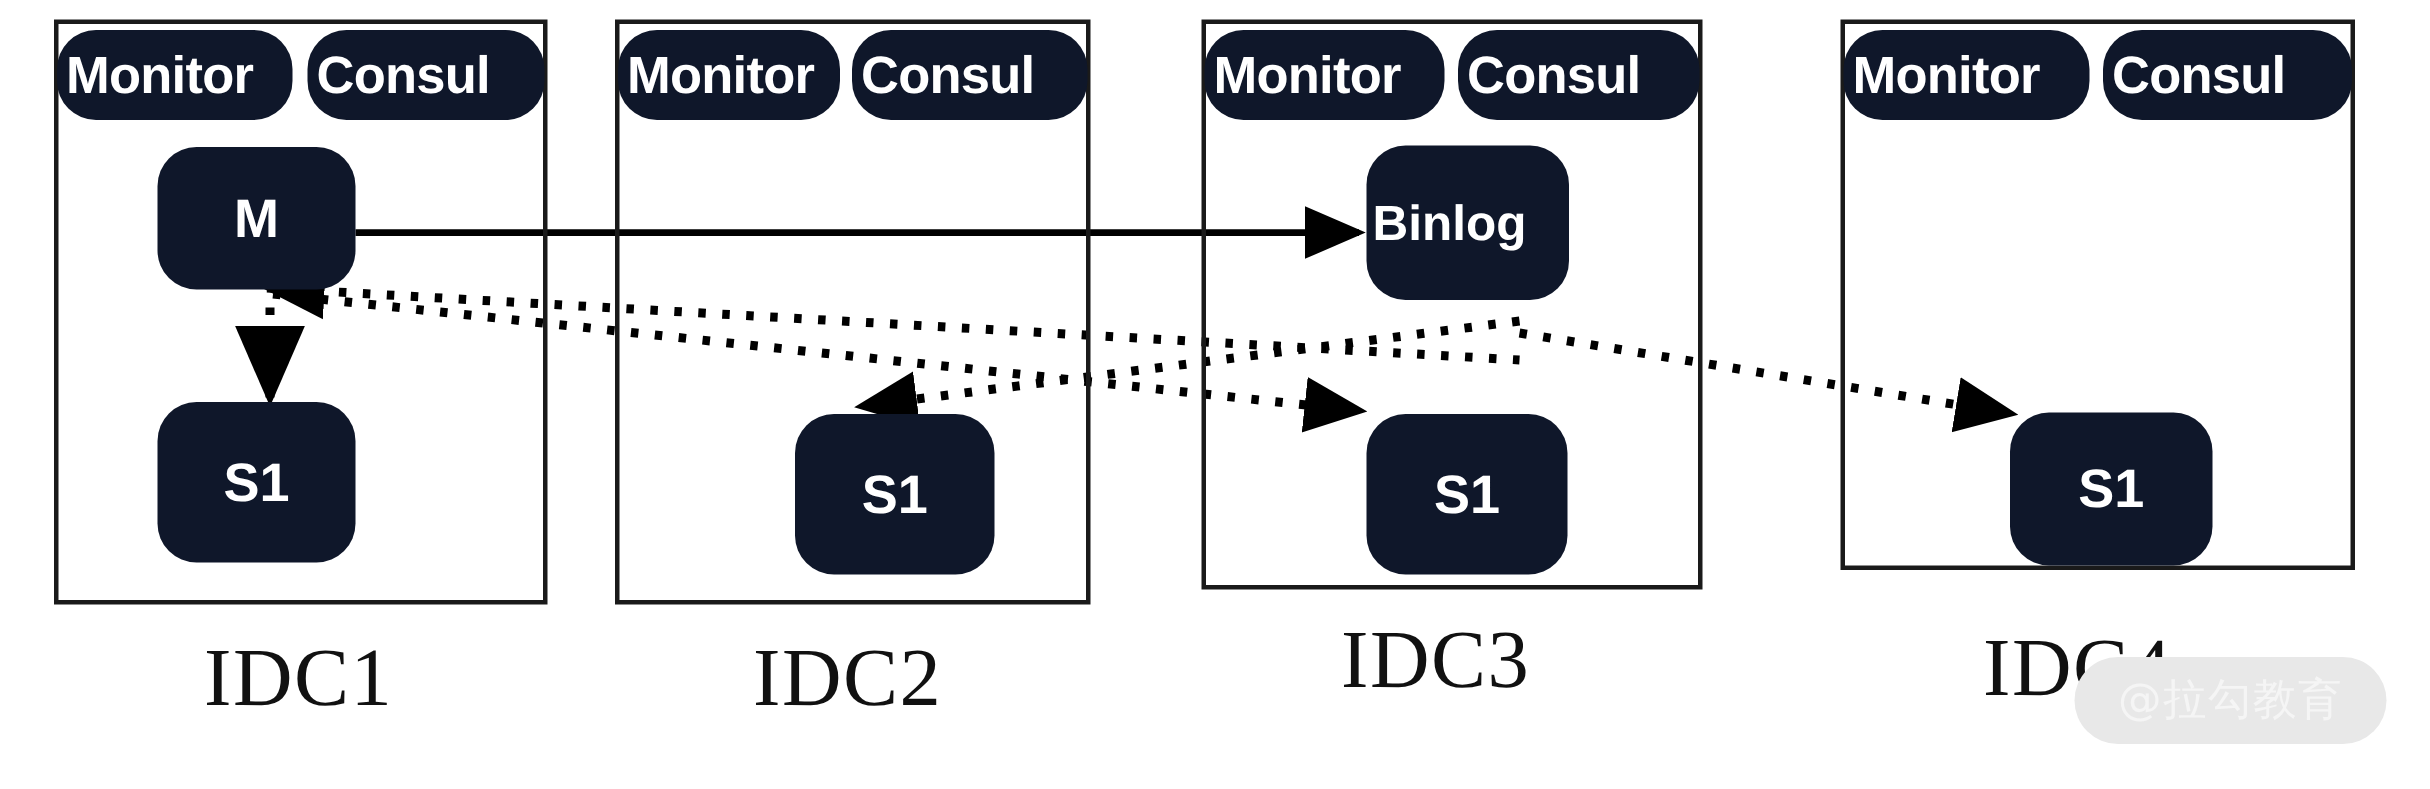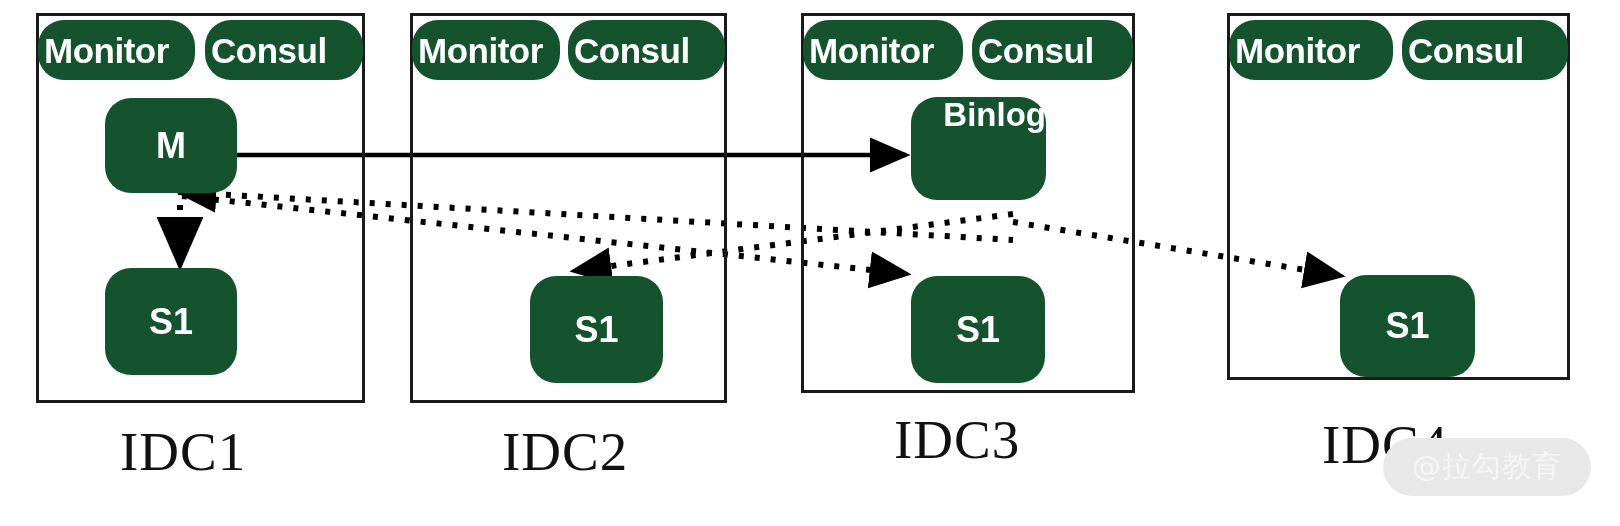--- a/index.html
+++ b/index.html
@@ -22,21 +22,21 @@
     height: 526px;
   }
   .idc-panel {
     position: absolute;
     border: 3px solid #1a1a1a;
     background: transparent;
     box-sizing: border-box;
   }
   .blue-box {
     position: absolute;
-    background: #14532d;
+    background: #0f172a;
     color: #ffffff;
     font-family: "Liberation Sans", sans-serif;
     font-weight: bold;
     display: flex;
     align-items: center;
     justify-content: center;
     text-align: center;
     line-height: 1.0;
     box-sizing: border-box;
     white-space: nowrap;
@@ -46,23 +46,23 @@
     font-size: 35px;
     justify-content: flex-start;
     padding-left: 6px;
     letter-spacing: -0.5px;
   }
   .node-box {
     font-size: 36px;
   }
   .binlog-box {
     font-size: 33px;
-    flex-direction: row;
+    flex-direction: column;
     align-items: flex-start;
-    justify-content: flex-end;
+    justify-content: center;
     padding-left: 4px;
     line-height: 1.08;
     white-space: normal;
   }
   .idc-label {
     position: absolute;
     font-family: "Liberation Serif", serif;
     font-size: 55px;
     color: #111111;
     letter-spacing: 1px;
@@ -119,21 +119,21 @@
   </svg>
 
   <div class="idc-panel" style="left:36px; top:13px; width:329px; height:390px;"></div>
 
   <div class="blue-box hdr-box" style="left:38px; top:20px; width:157px; height:60px;">Monitor</div>
   <div class="blue-box hdr-box" style="left:205px; top:20px; width:158px; height:60px;">Consul</div>
 
   <div class="blue-box node-box" style="left:105px; top:98px; width:132px; height:95px;">M</div>
   <div class="blue-box node-box" style="left:105px; top:268px; width:132px; height:107px;">S1</div>
 
-  <div class="idc-label" style="left:120px; top:420px;">IDC1</div>
+  <div class="idc-label" style="left:136px; top:420px;">IDC1</div>
 
   <div class="idc-panel" style="left:410px; top:13px; width:317px; height:390px;"></div>
 
   <div class="blue-box hdr-box" style="left:412px; top:20px; width:148px; height:60px;">Monitor</div>
   <div class="blue-box hdr-box" style="left:568px; top:20px; width:157px; height:60px;">Consul</div>
 
   <div class="blue-box node-box" style="left:530px; top:276px; width:133px; height:107px;">S1</div>
 
   <div class="idc-label" style="left:502px; top:420px;">IDC2</div>
 

